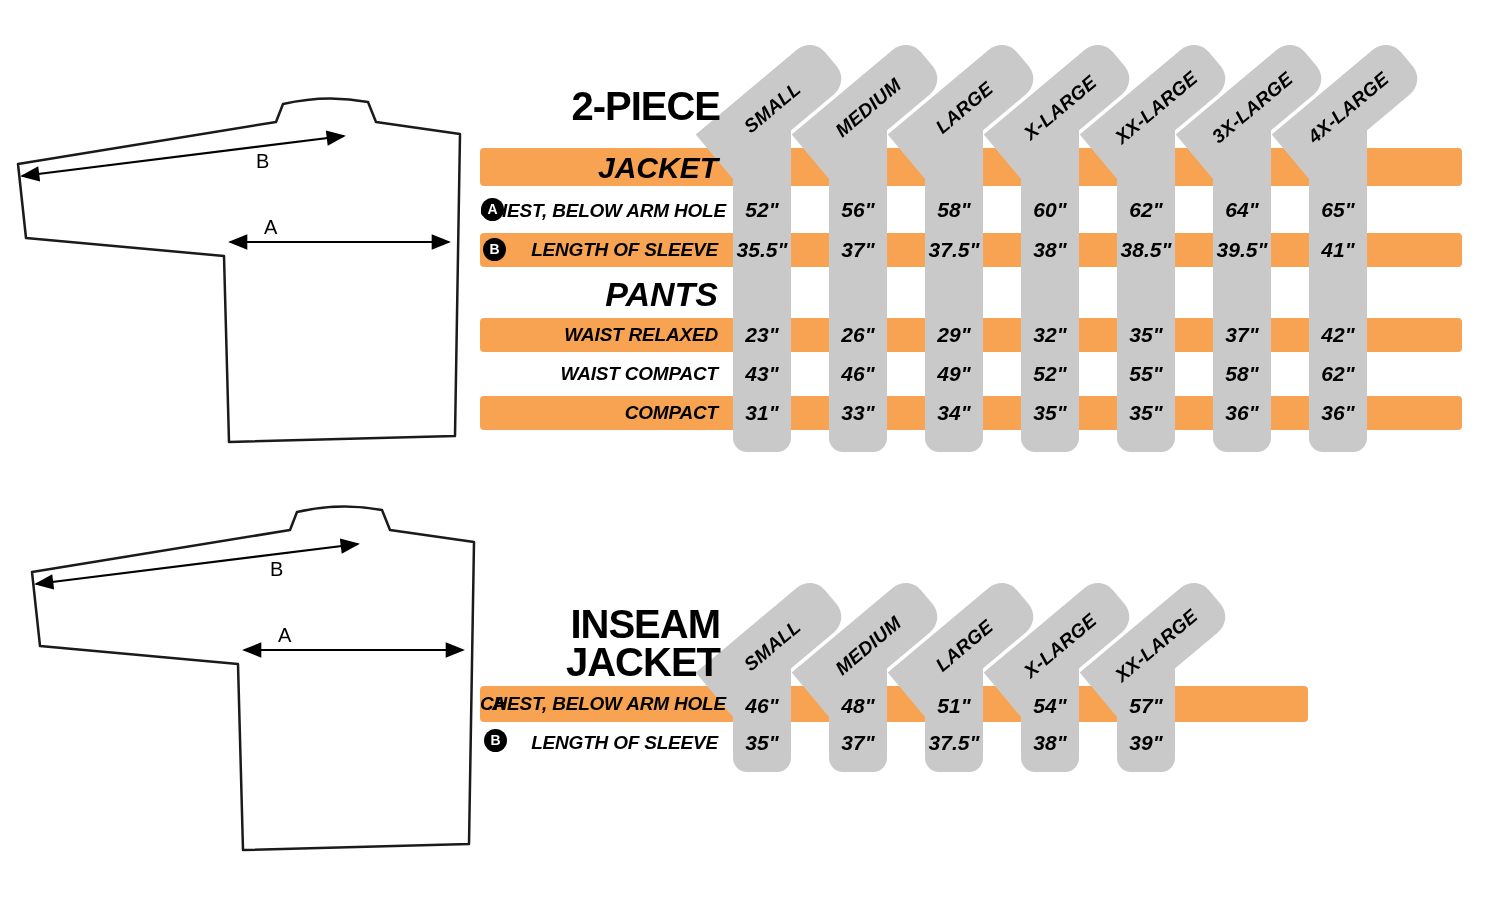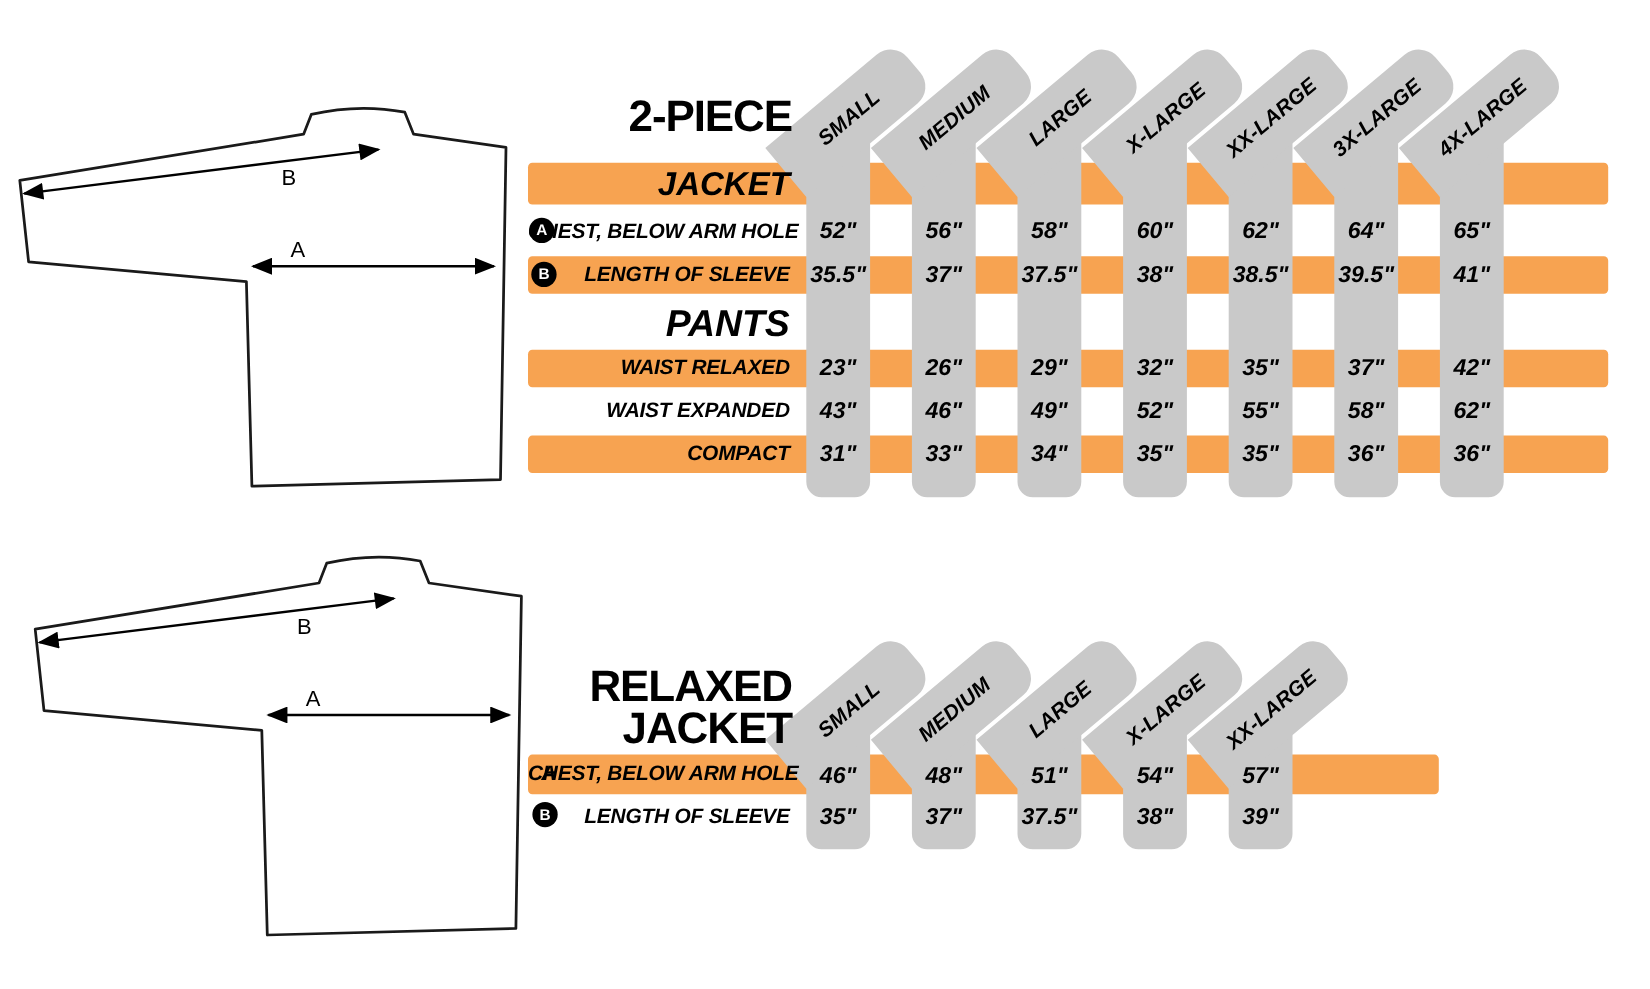--- a/index.html
+++ b/index.html
@@ -141,21 +141,21 @@
 
 <div class="badge" style="left:481px;top:198px;">A</div>
 <div class="rowlab" style="top:198px;">CHEST, BELOW ARM HOLE</div>
 
 <div class="badge" style="left:483px;top:238px;">B</div>
 <div class="rowlab" style="top:237px;">LENGTH OF SLEEVE</div>
 
 <div class="rowlab hdr2" style="top:274px;">PANTS</div>
 
 <div class="rowlab" style="top:322px;">WAIST RELAXED</div>
-<div class="rowlab" style="top:361px;">WAIST EXPANDED</div>
+<div class="rowlab" style="top:361px;">WAIST COMPACT</div>
 <div class="rowlab" style="top:400px;">COMPACT</div>
 
 <span class="val r-chest c0">52"</span>
 <span class="val r-chest c1">56"</span>
 <span class="val r-chest c2">58"</span>
 <span class="val r-chest c3">60"</span>
 <span class="val r-chest c4">62"</span>
 <span class="val r-chest c5">64"</span>
 <span class="val r-chest c6">65"</span>
 
@@ -198,21 +198,21 @@
     </marker>
   </defs>
   <path class="jacket-outline" d="M 10 72 L 268 30 L 275 12 Q 318 2 360 10 L 368 30 L 452 42 L 447 344 L 221 350 L 216 164 L 18 146 Z"></path>
   <line class="marrow" x1="14" y1="84" x2="336" y2="44" marker-start="url(#ah2)" marker-end="url(#ah2)"></line>
   <text class="mlabel" x="248" y="76">B</text>
   <line class="marrow" x1="222" y1="150" x2="441" y2="150" marker-start="url(#ah2)" marker-end="url(#ah2)"></line>
   <text class="mlabel" x="256" y="142">A</text>
 </svg>
 
 <div class="title" style="top:605px;">
-  <div>RELAXED</div>
+  <div>INSEAM</div>
   <div>JACKET</div>
 </div>
 
 <div class="bar" style="top:686px;width:828px;height:36px;"></div>
 
 <div class="strip b-strip s0"></div>
 <div class="strip b-strip s1"></div>
 <div class="strip b-strip s2"></div>
 <div class="strip b-strip s3"></div>
 <div class="strip b-strip s4"></div>

